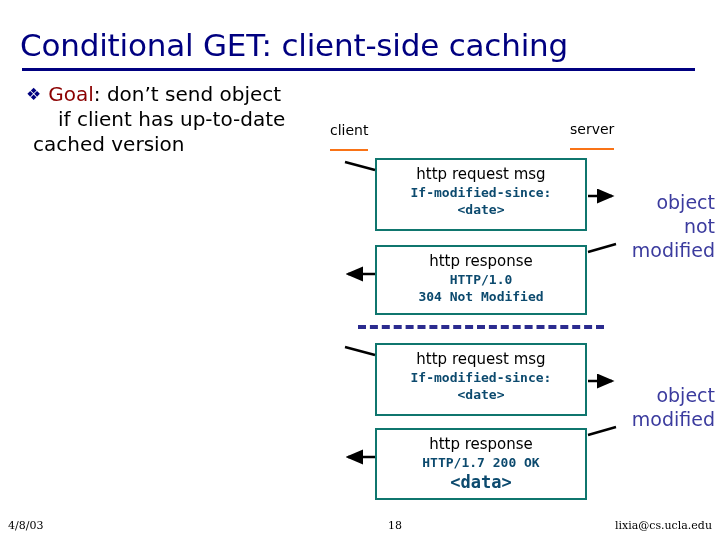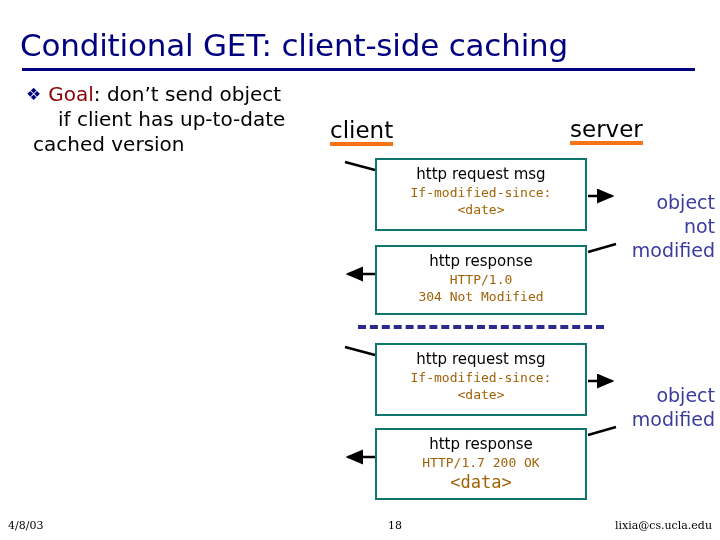--- a/index.html
+++ b/index.html
@@ -60,24 +60,24 @@
     line-height: 25px;
     color: #000000;
   }
   .goal-word {
     color: #8b0000;
   }
 
   
   .endpoint {
     position: absolute;
-    font-size: 23px;
-    color: #000000;
-    border-bottom: 4px solid #f97316;
-    padding-bottom: 1px;
+    font-size: 14px;
+    color: #000000;
+    border-bottom: 2px solid #f97316;
+    padding-bottom: 8px;
     line-height: 21px;
   }
   #client-label { left: 330px; top: 120px; }
   #server-label { left: 570px; top: 119px; }
 
   
   .msg-box {
     position: absolute;
     left: 375px;
     width: 212px;
@@ -90,22 +90,22 @@
     font-size: 15px;
     line-height: 19px;
     color: #000000;
     font-family: "DejaVu Sans", sans-serif;
     white-space: nowrap;
   }
   .msg-mono {
     font-family: "DejaVu Sans Mono", monospace;
     font-size: 13px;
     line-height: 17px;
-    color: #a16207;
-    font-weight: normal;
+    color: #0c4a6e;
+    font-weight: bold;
     white-space: nowrap;
   }
   .msg-mono.big {
     font-size: 17px;
     line-height: 22px;
   }
 
   #box-req-1 { top: 158px; height: 73px; padding-top: 5px; }
   #box-res-1 { top: 245px; height: 70px; padding-top: 5px; }
   #box-req-2 { top: 343px; height: 73px; padding-top: 5px; }

